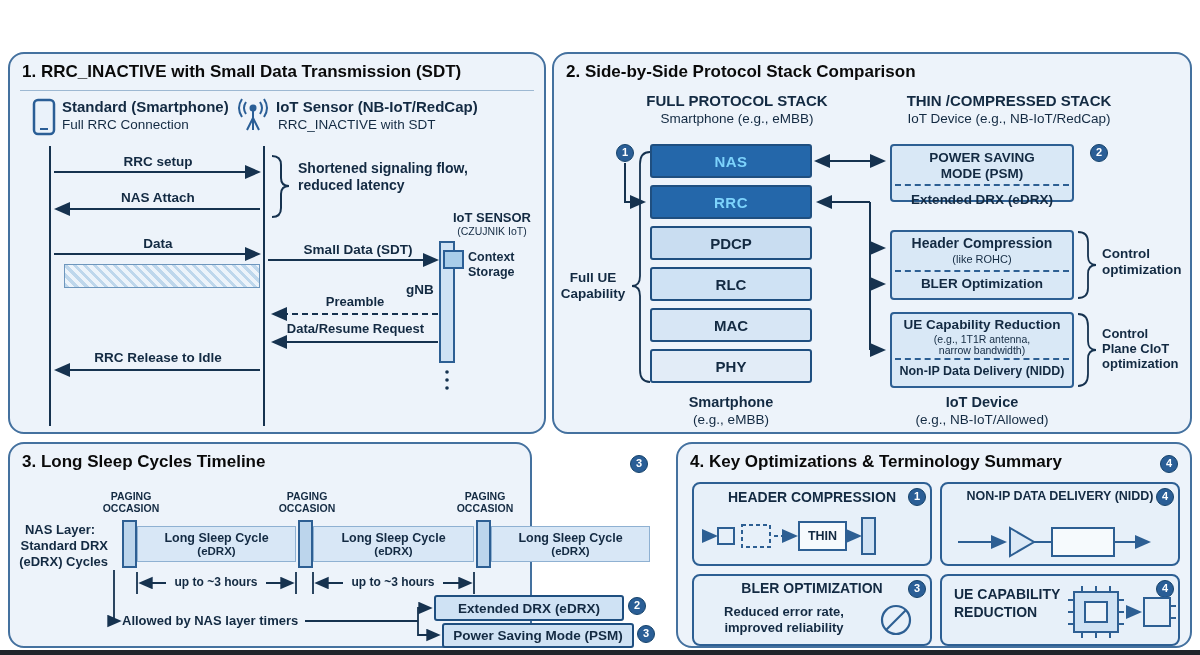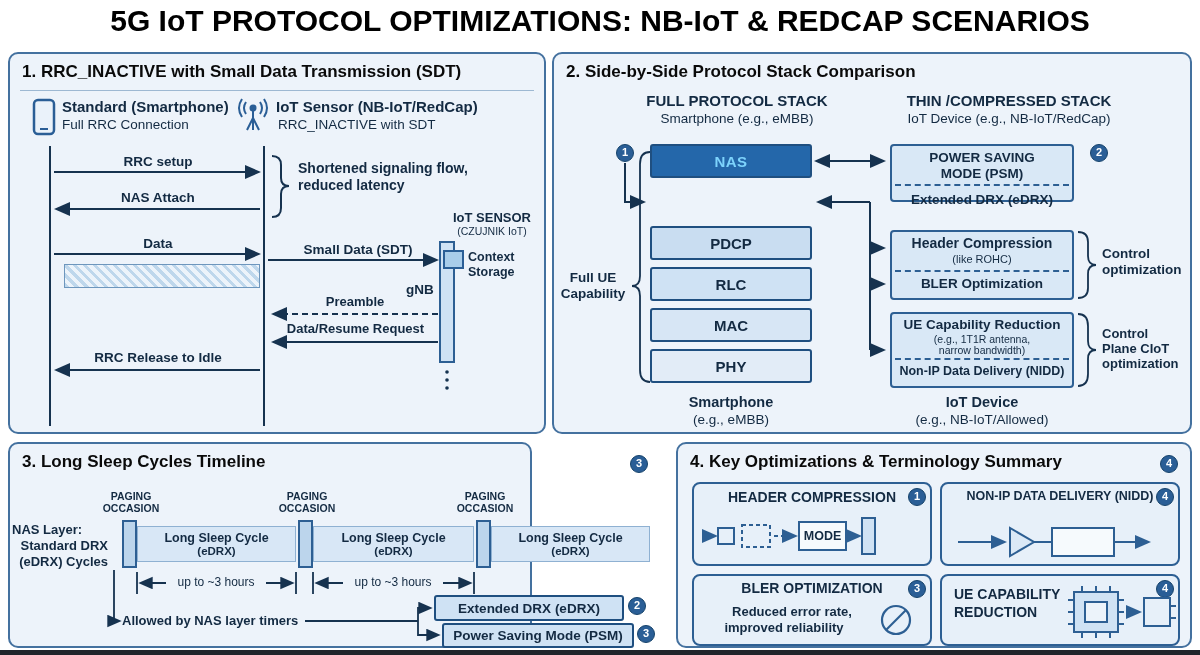--- a/index.html
+++ b/index.html
@@ -3,48 +3,47 @@
 <meta charset="utf-8">
 <style>
   *{margin:0;padding:0;box-sizing:border-box}
   html,body{background:#ffffff}
   #root{position:relative;width:1200px;height:655px;background:#ffffff;
         font-family:"Liberation Sans",sans-serif;color:#132a42;overflow:hidden}
   .abs{position:absolute}
   .t{position:absolute;white-space:nowrap}
   .b{font-weight:bold}
   .ctr{text-align:center}
-  .panel{position:absolute;background:#edf3fa;border:2px solid #44719f;border-radius:10px}
+  .panel{position:absolute;background:#edf3fa;border:2px solid #44719f;border-radius:16px}
   .ptitle{position:absolute;font-weight:bold;font-size:17px;color:#0a0a0a;white-space:nowrap}
   .layer{position:absolute;left:0;top:0}
   .badge{position:absolute;width:18px;height:18px;border-radius:50%;background:#2a5e96;
          border:1.5px solid #16436b;color:#fff;font-weight:bold;font-size:11px;
          line-height:15px;text-align:center}
   .sbox{position:absolute;display:flex;align-items:center;justify-content:center;
         border:2px solid #1f4f80;border-radius:3px;font-weight:bold}
   .dark{background:#2467aa;color:#7dd3fc;font-size:15px;letter-spacing:.5px}
   .light{background:#cfe2f4;color:#132a42;font-size:15px}
   .gbox{position:absolute;background:#d9e8f6;border:2px solid #2d5f93;border-radius:4px}
   .gt{position:absolute;left:0;right:0;text-align:center;white-space:nowrap}
   .dashline{position:absolute;border-top:2px dashed #2d5f93}
   .obox{position:absolute;background:#e7f0f9;border:2px solid #2d5f93;border-radius:8px}
   .hatch{position:absolute;border:1.5px solid #6d96bd;
          background:repeating-linear-gradient(45deg,#bed7ec 0 3px,#ecf3fa 3px 7px)}
   .sleep{position:absolute;display:flex;flex-direction:column;align-items:center;
          justify-content:center;background:#d8e7f6;border:1.5px solid #8fb1d2}
   .tick{position:absolute;background:#bcd5ec;border:2px solid #2d5f93}
-  .dur{position:absolute;font-weight:normal;font-size:12px;background:#edf3fa;
+  .dur{position:absolute;font-weight:bold;font-size:12px;background:#edf3fa;
        text-align:center;white-space:nowrap}
 </style>
 </head>
 <body>
 
 <div id="root">
 
-  <div class="t b" style="left:0;right:0;top:4px;text-align:center;font-size:30px;font-weight:800;color:#000">5G IoT PROTOCOL OPTIMIZATIONS: NB-IoT &amp; REDCAP SCENARIOS</div>
 
   <div class="panel" style="left:8px;top:52px;width:538px;height:382px">
     <div class="ptitle" style="left:12px;top:8px">1. RRC_INACTIVE with Small Data Transmission (SDT)</div>
     <div class="abs" style="left:10px;top:36px;width:514px;border-top:1.5px solid #9db8d2"></div>
 
     <svg class="layer" width="538" height="382">
       <defs>
         <marker id="a1" markerWidth="9" markerHeight="8" refX="6.5" refY="3.5" orient="auto-start-reverse">
           <path d="M0,0L8,3.5L0,7Z" fill="#16324f"></path>
         </marker>
@@ -132,20 +131,21 @@
 
     <div class="t b ctr" style="left:58px;top:38px;width:250px;font-size:15px">FULL PROTOCOL STACK</div>
     <div class="t b ctr" style="left:330px;top:38px;width:250px;font-size:15px">THIN /COMPRESSED STACK</div>
     <div class="t ctr" style="left:58px;top:57px;width:250px;font-size:13.5px">Smartphone (e.g., eMBB)</div>
     <div class="t ctr" style="left:330px;top:57px;width:250px;font-size:13.5px">IoT Device (e.g., NB-IoT/RedCap)</div>
 
     <div class="badge" style="left:62px;top:90px">1</div>
     <div class="badge" style="left:536px;top:90px">2</div>
 
     <div class="sbox dark" style="left:96px;top:90px;width:162px;height:34px">NAS</div>
+    <div class="sbox dark" style="left:96px;top:131px;width:162px;height:34px">RRC</div>
     <div class="sbox light" style="left:96px;top:213px;width:162px;height:34px">RLC</div>
     <div class="sbox light" style="left:96px;top:172px;width:162px;height:34px;background:#c9ddf1">PDCP</div>
     <div class="sbox light" style="left:96px;top:254px;width:162px;height:34px;background:#d7e6f5">MAC</div>
     <div class="sbox light" style="left:96px;top:295px;width:162px;height:34px;background:#e2ecf7">PHY</div>
 
     <div class="t b ctr" style="left:0;top:216px;width:78px;font-size:13.5px">Full UE</div>
     <div class="t b ctr" style="left:0;top:232px;width:78px;font-size:13.5px">Capability</div>
 
     <div class="gbox" style="left:336px;top:90px;width:184px;height:58px">
       <div class="gt b" style="top:4px;font-size:13.5px">POWER SAVING</div>
@@ -198,21 +198,21 @@
         <line x1="303" y1="128" x2="303" y2="150"></line>
         <line x1="464" y1="128" x2="464" y2="150"></line>
         <line x1="307" y1="139" x2="460" y2="139" marker-start="url(#a3)" marker-end="url(#a3)"></line>
         <path d="M104,126 L104,177 L109,177" marker-end="url(#a3)"></path>
         <path d="M295,177 L408,177"></path>
         <path d="M408,177 L408,164 L420,164" marker-end="url(#a3)"></path>
         <path d="M408,177 L408,191 L428,191" marker-end="url(#a3)"></path>
       </g>
     </svg>
 
-    <div class="t b" style="left:2px;top:78px;width:96px;text-align:left;font-size:13px">NAS Layer:</div>
+    <div class="t b" style="left:2px;top:78px;width:96px;text-align:center;font-size:13px">NAS Layer:</div>
     <div class="t b" style="left:2px;top:94px;width:96px;text-align:right;font-size:13px">Standard DRX</div>
     <div class="t b" style="left:2px;top:110px;width:96px;text-align:right;font-size:13px">(eDRX) Cycles</div>
 
     <div class="t b ctr" style="left:85px;top:46px;width:72px;font-size:10.5px">PAGING</div>
     <div class="t b ctr" style="left:85px;top:58px;width:72px;font-size:10.5px">OCCASION</div>
     <div class="t b ctr" style="left:261px;top:46px;width:72px;font-size:10.5px">PAGING</div>
     <div class="t b ctr" style="left:261px;top:58px;width:72px;font-size:10.5px">OCCASION</div>
     <div class="t b ctr" style="left:439px;top:46px;width:72px;font-size:10.5px">PAGING</div>
     <div class="t b ctr" style="left:439px;top:58px;width:72px;font-size:10.5px">OCCASION</div>
 
@@ -261,21 +261,21 @@
           <path d="M10,52 L21,52" marker-end="url(#a4)"></path>
           <rect x="24" y="44" width="16" height="16"></rect>
           <rect x="48" y="41" width="28" height="22" stroke-dasharray="4 3"></rect>
           <path d="M80,52 L101,52" stroke-dasharray="4 3" marker-end="url(#a4)"></path>
           <rect x="105" y="38" width="47" height="28" fill="#f6fafd"></rect>
           <path d="M155,52 L165,52" marker-end="url(#a4)"></path>
           <rect x="168" y="34" width="13" height="36" fill="#cfe2f4"></rect>
         </g>
       </svg>
       <div class="t b ctr" style="left:105px;top:45px;width:47px;font-size:12.5px"></div>
-      <div class="t b ctr" style="left:105px;top:45px;width:47px;font-size:12.5px">MODE</div>
+      <div class="t b ctr" style="left:105px;top:45px;width:47px;font-size:12.5px">THIN</div>
     </div>
 
     <div class="obox" style="left:262px;top:38px;width:240px;height:84px">
       <div class="t b ctr" style="left:0;right:0;top:5px;font-size:12.5px">NON-IP DATA DELIVERY (NIDD)</div>
       <div class="badge" style="right:4px;top:4px">4</div>
       <svg class="layer" width="236" height="80">
         <defs>
           <marker id="a5" markerWidth="9" markerHeight="8" refX="6.5" refY="3.5" orient="auto-start-reverse">
             <path d="M0,0L8,3.5L0,7Z" fill="#2d5f93"></path>
           </marker>
@@ -286,21 +286,21 @@
           <line x1="92" y1="58" x2="110" y2="58"></line>
           <rect x="110" y="44" width="62" height="28" fill="#f6fafd"></rect>
           <path d="M172,58 L206,58" marker-end="url(#a5)"></path>
         </g>
       </svg>
     </div>
 
     <div class="obox" style="left:14px;top:130px;width:240px;height:72px">
       <div class="t b ctr" style="left:0;right:0;top:4px;font-size:14px">BLER OPTIMIZATION</div>
       <div class="badge" style="right:4px;top:4px">3</div>
-      <div class="t b ctr" style="left:16px;top:28px;width:164px;font-size:13px">Reduced error rate,</div>
+      <div class="t b ctr" style="left:8px;top:28px;width:164px;font-size:13px">Reduced error rate,</div>
       <div class="t b ctr" style="left:8px;top:44px;width:164px;font-size:13px">improved reliability</div>
       <svg class="layer" width="236" height="68">
         <g stroke="#2d5f93" stroke-width="2.2" fill="none">
           <circle cx="202" cy="44" r="14"></circle>
           <line x1="192" y1="54" x2="212" y2="34"></line>
         </g>
       </svg>
     </div>
 
     <div class="obox" style="left:262px;top:130px;width:240px;height:72px">

